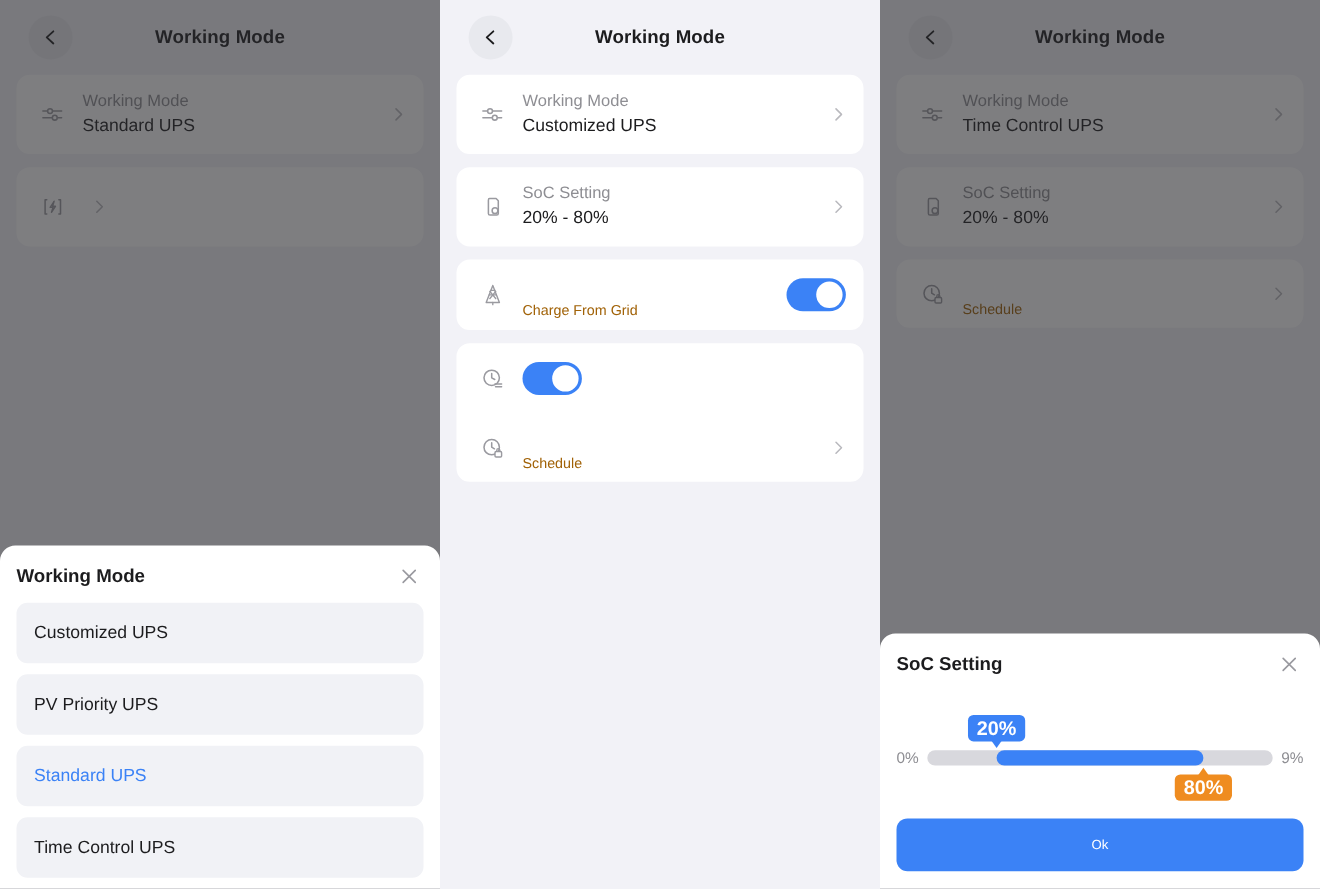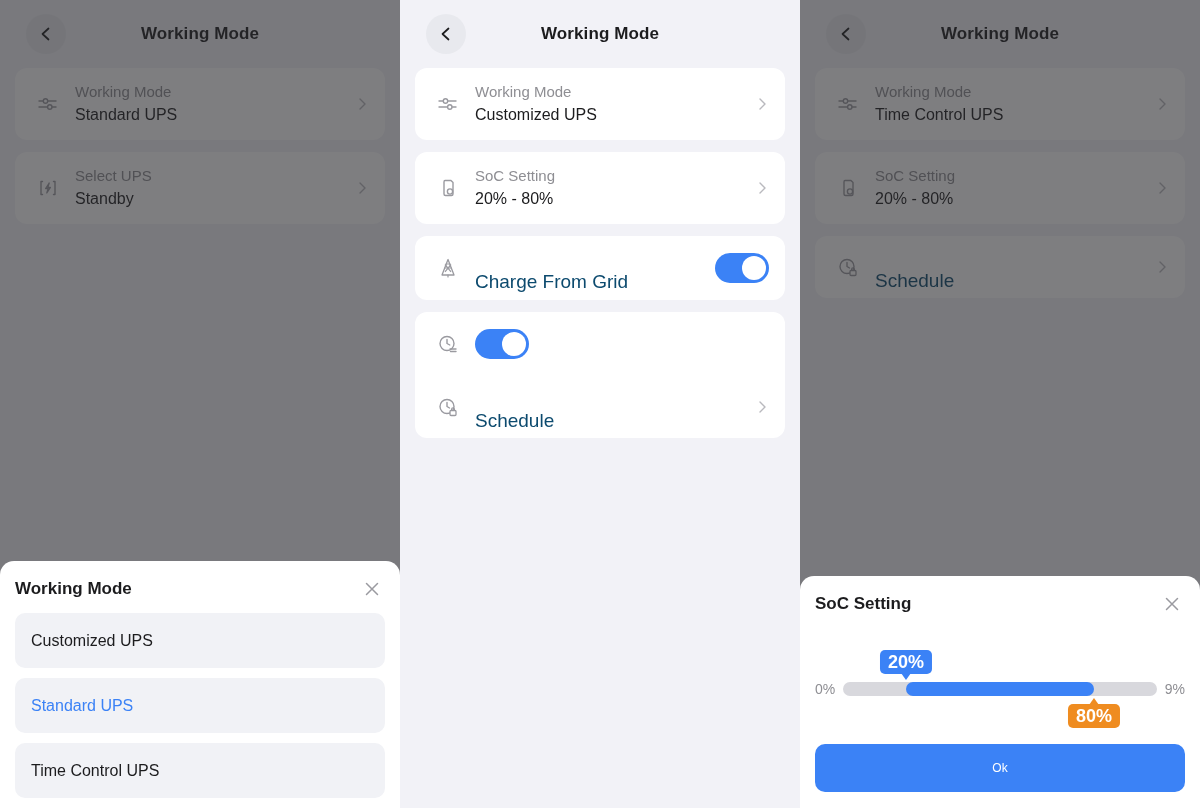--- a/index.html
+++ b/index.html
@@ -84,22 +84,22 @@
     color: #8e8e93;
     line-height: 20px;
     margin-bottom: 2px;
   }
   .row-value {
     font-size: 16px;
     color: #1c1c1e;
     line-height: 22px;
   }
   .row-single-label {
-    font-size: 19px;
-    color: #0c4a6e;
+    font-size: 13px;
+    color: #a16207;
     line-height: 22px;
     flex: 1;
     margin-top: 27px;
   }
   .chev {
     width: 14px;
     height: 14px;
     min-width: 14px;
     margin-left: 8px;
   }
@@ -308,24 +308,20 @@
 
     <div class="card">
       <div class="row two-line">
         <span class="row-icon">
           <svg width="24" height="24" viewBox="0 0 24 24" fill="none">
             <path d="M6.5 5.5 H5 V18.5 H6.5" stroke="#9a9aa0" stroke-width="1.4" stroke-linecap="round" stroke-linejoin="round"></path>
             <path d="M17.5 5.5 H19 V18.5 H17.5" stroke="#9a9aa0" stroke-width="1.4" stroke-linecap="round" stroke-linejoin="round"></path>
             <path d="M13.2 7 L9.6 12.5 H12.2 L10.8 17 L14.4 11.5 H11.8 Z" stroke="#9a9aa0" stroke-width="1.3" stroke-linejoin="round"></path>
           </svg>
         </span>
-        <span class="row-texts">
-          <span class="row-label">Select UPS</span>
-          <span class="row-value">Standby</span>
-        </span>
         <span class="chev">
           <svg width="14" height="14" viewBox="0 0 14 14" fill="none">
             <path d="M5 2 L10 7 L5 12" stroke="#b9b9be" stroke-width="1.4" stroke-linecap="round" stroke-linejoin="round"></path>
           </svg>
         </span>
       </div>
     </div>
 
     <div class="dim"></div>
 
@@ -333,20 +329,23 @@
       <div class="sheet-head">
         <span class="sheet-title">Working Mode</span>
         <span class="close-icon">
           <svg width="18" height="18" viewBox="0 0 18 18" fill="none">
             <path d="M3.5 3.5 L14.5 14.5 M14.5 3.5 L3.5 14.5" stroke="#9a9aa0" stroke-width="1.5" stroke-linecap="round"></path>
           </svg>
         </span>
       </div>
       <div class="opt">
         <span>Customized UPS</span>
+      </div>
+      <div class="opt">
+        <span>PV Priority UPS</span>
       </div>
       <div class="opt selected">
         <span>Standard UPS</span>
       </div>
       <div class="opt">
         <span>Time Control UPS</span>
       </div>
     </div>
   </div>
 

